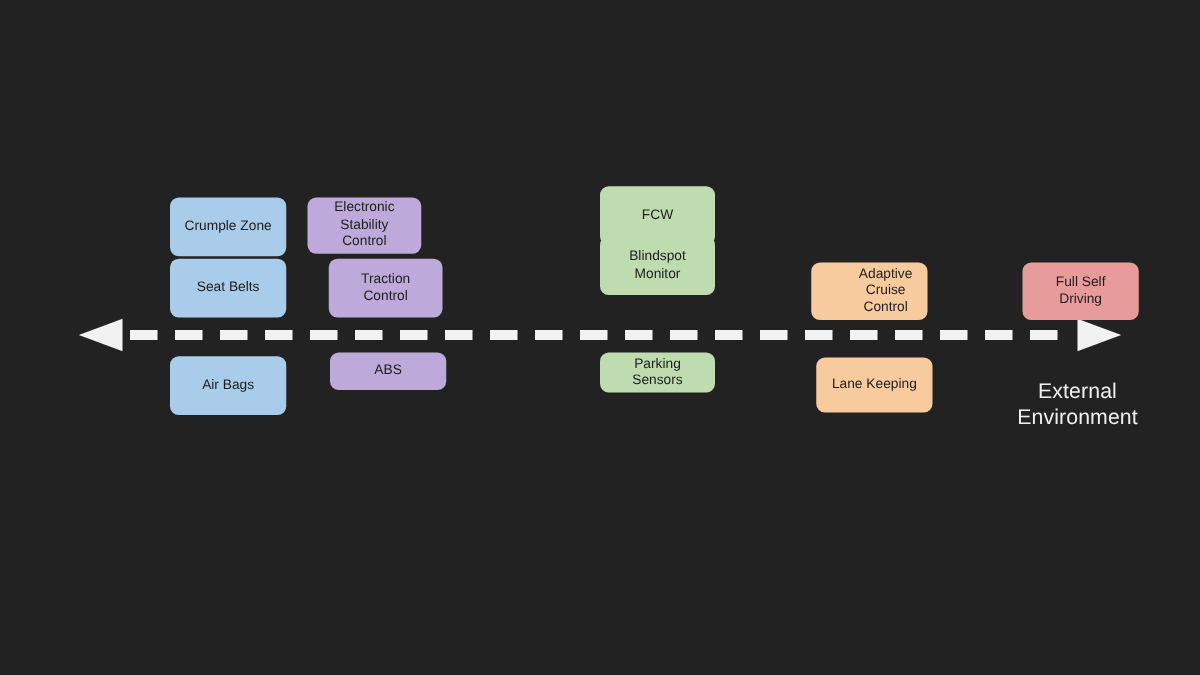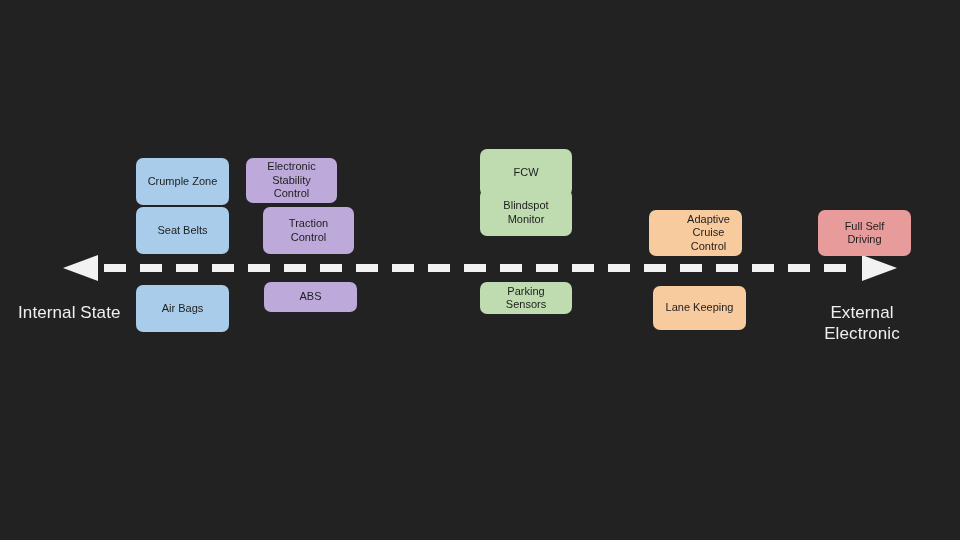--- a/index.html
+++ b/index.html
@@ -79,23 +79,22 @@
 
   <svg class="axis-svg" viewBox="0 0 960 40" xmlns="http://www.w3.org/2000/svg">
 
     <polygon points="63,20 98,7 98,33" fill="#f2f2f2"></polygon>
 
     <polygon points="897,20 862,7 862,33" fill="#f2f2f2"></polygon>
 
     <line x1="104" y1="20" x2="858" y2="20" stroke="#f2f2f2" stroke-width="8" stroke-dasharray="22 14" stroke-linecap="butt"></line>
   </svg>
 
-  <div class="pole-label" id="pole-internal">Internal State</div>
   <div class="pole-label" id="pole-external">External
-Electronic</div>
+Environment</div>
 
   <div class="tech-box c-blue" style="left:136px; top:158px; width:93px; height:47px;">Crumple Zone</div>
   <div class="tech-box c-blue" style="left:136px; top:285px; width:93px; height:47px;">Air Bags</div>
   <div class="tech-box c-blue" style="left:136px; top:207px; width:93px; height:47px;">Seat Belts</div>
 
   <div class="tech-box c-purple" style="left:246px; top:158px; width:91px; height:45px;">Electronic
 Stability
 Control</div>
   <div class="tech-box c-purple" style="left:263px; top:207px; width:91px; height:47px;">Traction
 Control</div>

